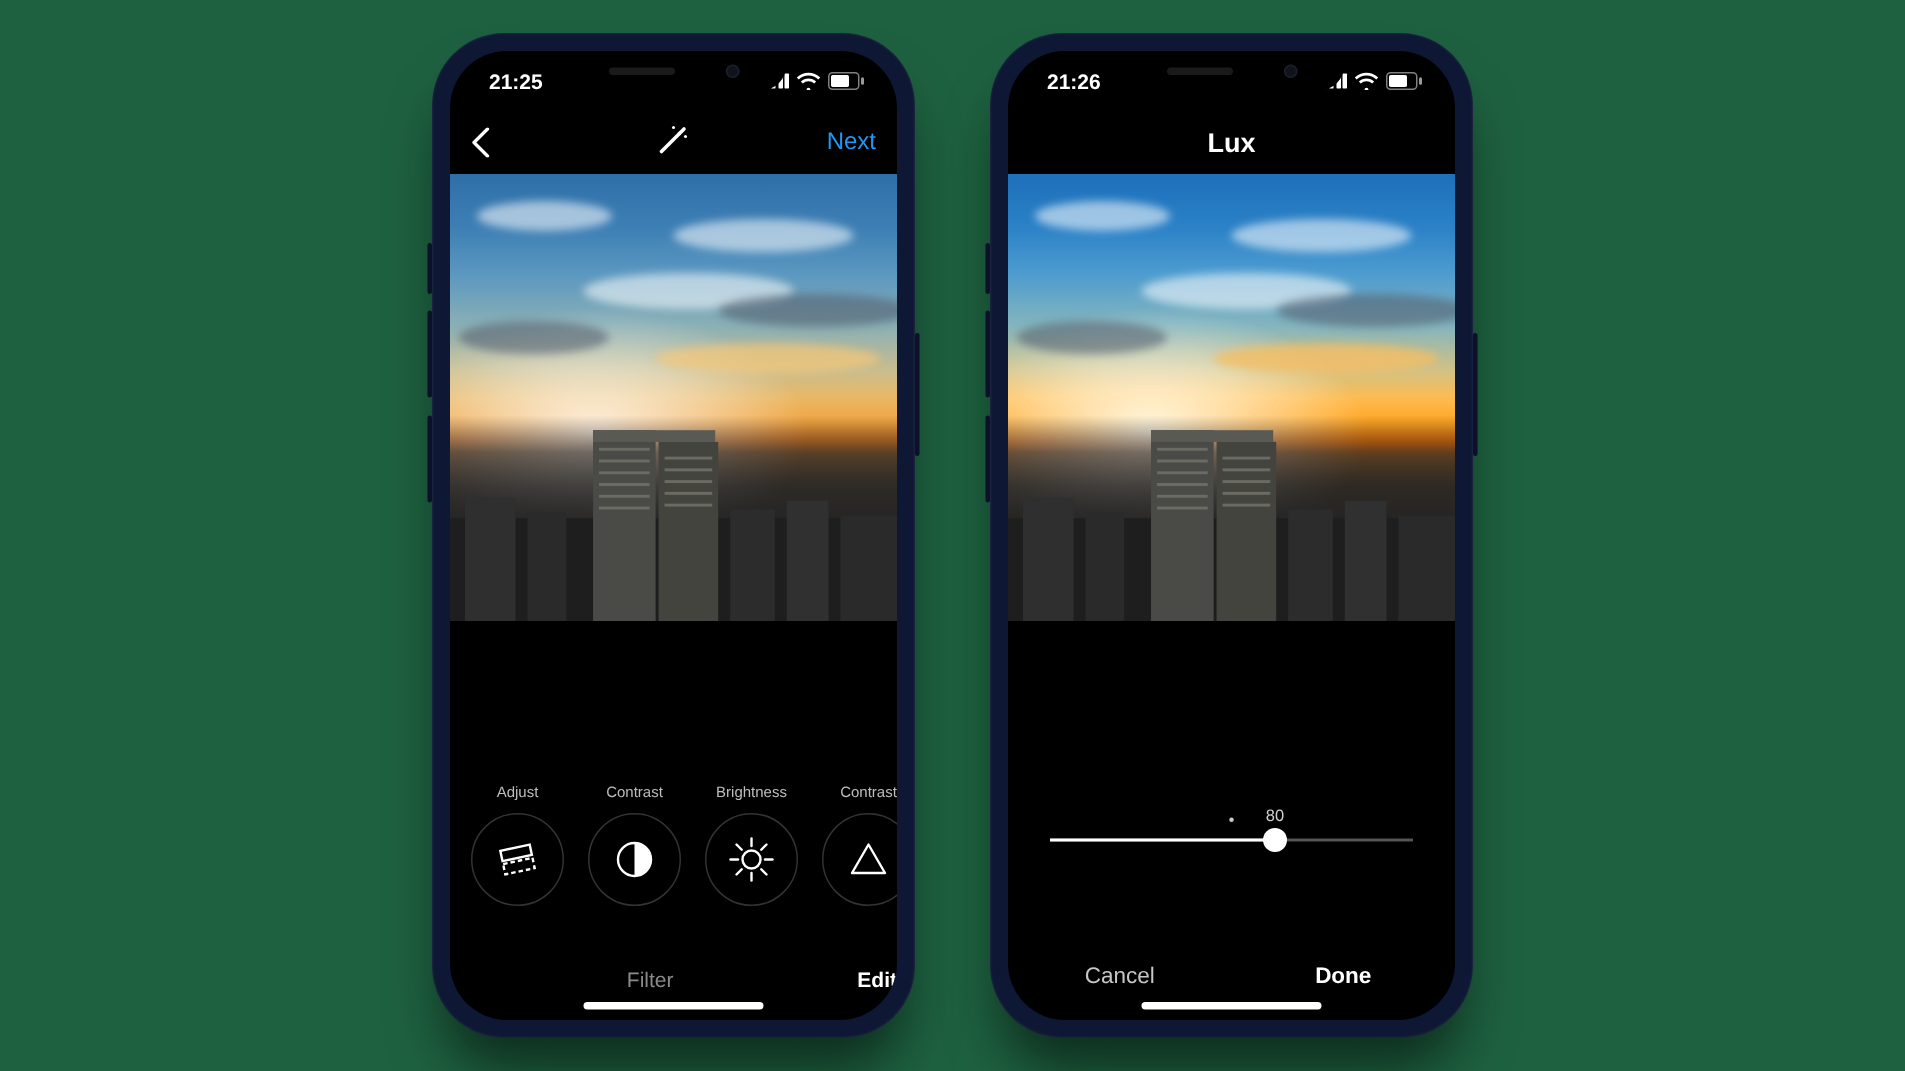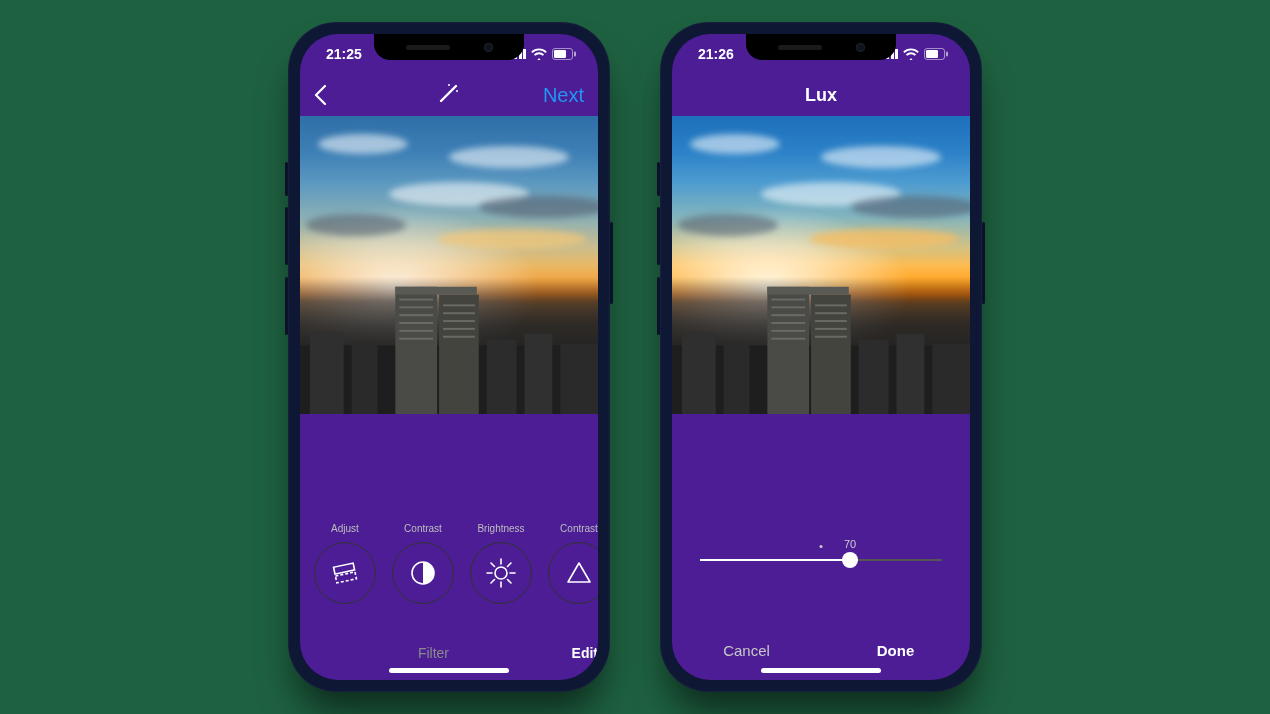--- a/index.html
+++ b/index.html
@@ -21,21 +21,21 @@
     position: relative;
     box-shadow: 0 28px 36px -8px rgba(0,0,0,0.55), inset 0 0 2px rgba(255,255,255,0.15);
   }
   .btn-side { position: absolute; background:#0a1128; border-radius:2px; }
   .btn-side.vol1 { left:-3px; top:140px; width:3px; height:34px; }
   .btn-side.vol2 { left:-3px; top:185px; width:3px; height:58px; }
   .btn-side.vol3 { left:-3px; top:255px; width:3px; height:58px; }
   .btn-side.pwr  { right:-3px; top:200px; width:3px; height:82px; }
   .screen {
     width: 100%; height: 100%;
-    background: #4c1d95;
+    background: #000000;
     border-radius: 38px;
     overflow: hidden;
     position: relative;
     display: flex;
     flex-direction: column;
   }
   .notch {
     position: absolute; top: 0; left: 50%; transform: translateX(-50%);
     width: 150px; height: 26px; background:#000; border-radius: 0 0 16px 16px;
     z-index: 5; display:flex; align-items:center; justify-content:center; gap:34px;
@@ -54,21 +54,21 @@
   .sig i:nth-child(3){height:8px} .sig i:nth-child(4){height:10px}
   .sig-dots { display:grid; grid-template-columns:repeat(2,3px); grid-template-rows:repeat(2,3px); gap:1.5px;}
   .sig-dots i { background:#fff; border-radius:50%; width:3px; height:3px;}
   .wifi svg, .batt svg { display:block; }
   .nav {
     height: 42px; display:flex; align-items:center; justify-content:space-between;
     padding: 0 14px; color:#fff;
   }
   .nav .center { position:absolute; left:50%; transform:translateX(-50%); font-size:18px; font-weight:600;}
   .nav .left, .nav .right { min-width:50px; display:flex; align-items:center; }
-  .nav .right { justify-content:flex-end; color:#2196f3; font-size:20px; font-weight:500;}
+  .nav .right { justify-content:flex-end; color:#2196f3; font-size:16px; font-weight:500;}
   .back-chevron svg { display:block; }
   .photo {
     width: 100%; aspect-ratio: 1/1; position:relative; overflow:hidden; flex:0 0 auto;
   }
   .sky { position:absolute; inset:0;
     background:
       radial-gradient(ellipse 120% 70% at 32% 58%, rgba(255,255,255,0.85) 0%, rgba(255,255,255,0) 40%),
       linear-gradient(to bottom,
         #2f6fa8 0%, #3d7fb5 12%, #5a97c0 22%,
         #8ab0b6 34%, #c9bd8e 44%,
@@ -358,21 +358,21 @@
             <rect x="144" y="60" width="32" height="2"></rect>
           </g>
         </svg>
       </div>
     </div>
 
     <div class="spacer"></div>
 
     <div class="slider-wrap">
       <div class="slider-val-row">
-        <span class="sv">70</span>
+        <span class="sv">80</span>
       </div>
       <div class="slider">
         <div class="track">
           <div class="fill"></div>
         </div>
         <div class="center-dot"></div>
         <div class="thumb"></div>
       </div>
     </div>
 

